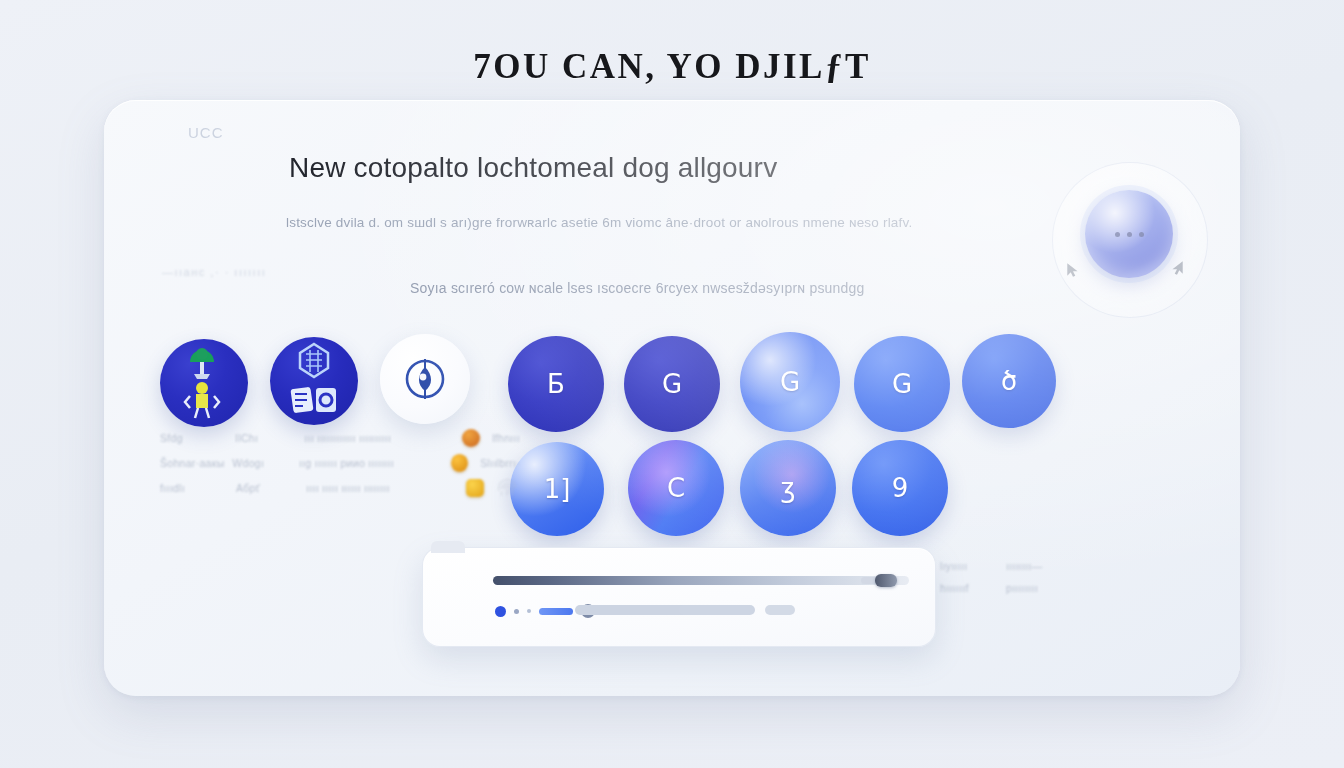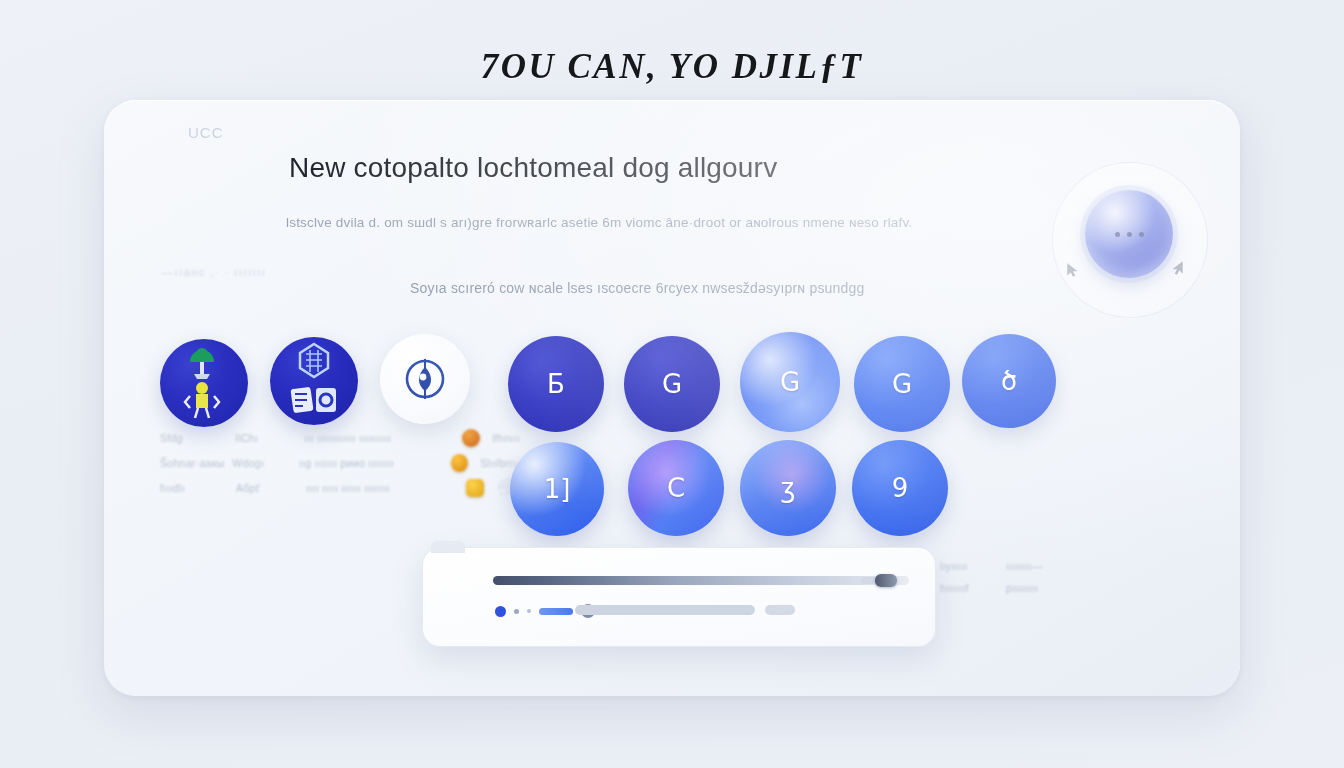--- a/index.html
+++ b/index.html
@@ -6,21 +6,20 @@
   body{
     width:1344px;height:768px;overflow:hidden;
     font-family:"Liberation Sans","DejaVu Sans",sans-serif;
     background:linear-gradient(160deg,#eef1f7 0%,#e9edf4 45%,#eceff6 100%);
     position:relative;
   }
   
   .banner{
     position:absolute;left:0;top:46px;width:100%;
     text-align:center;
-    font-style:italic;
   }
   .banner-text{
     display:inline-block;
     font-family:"Liberation Serif","DejaVu Serif",serif;
     font-size:35px;font-weight:700;letter-spacing:2.5px;
     color:#17181c;
     transform:scaleY(1.05);
     text-shadow:0 1px 0 rgba(255,255,255,.6);
     filter:blur(.25px);
   }

